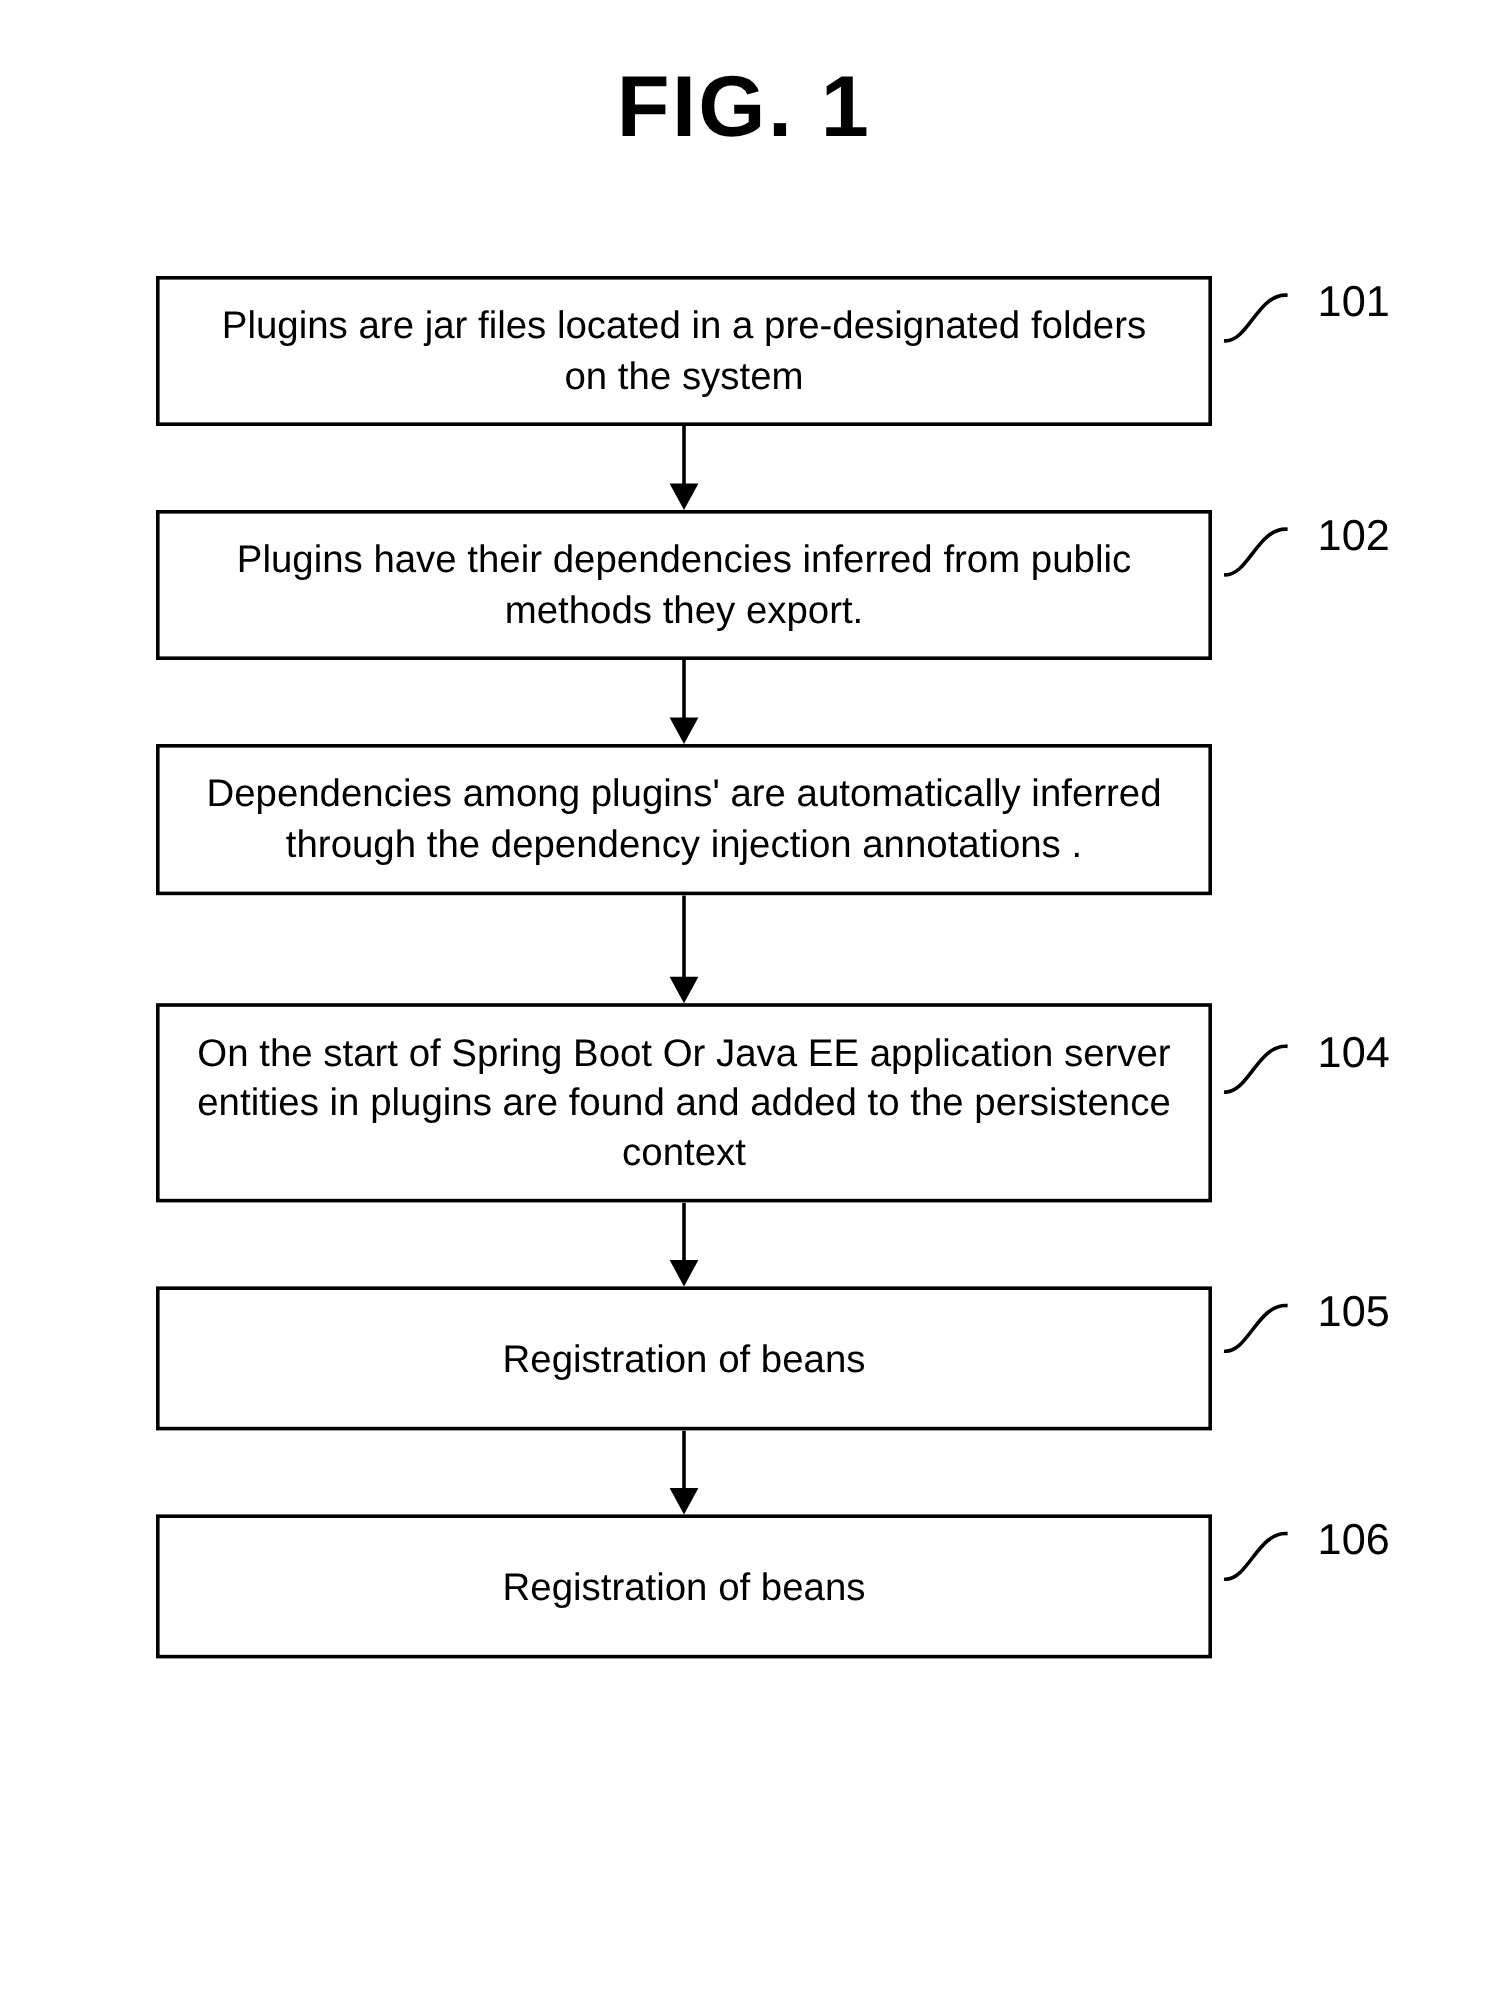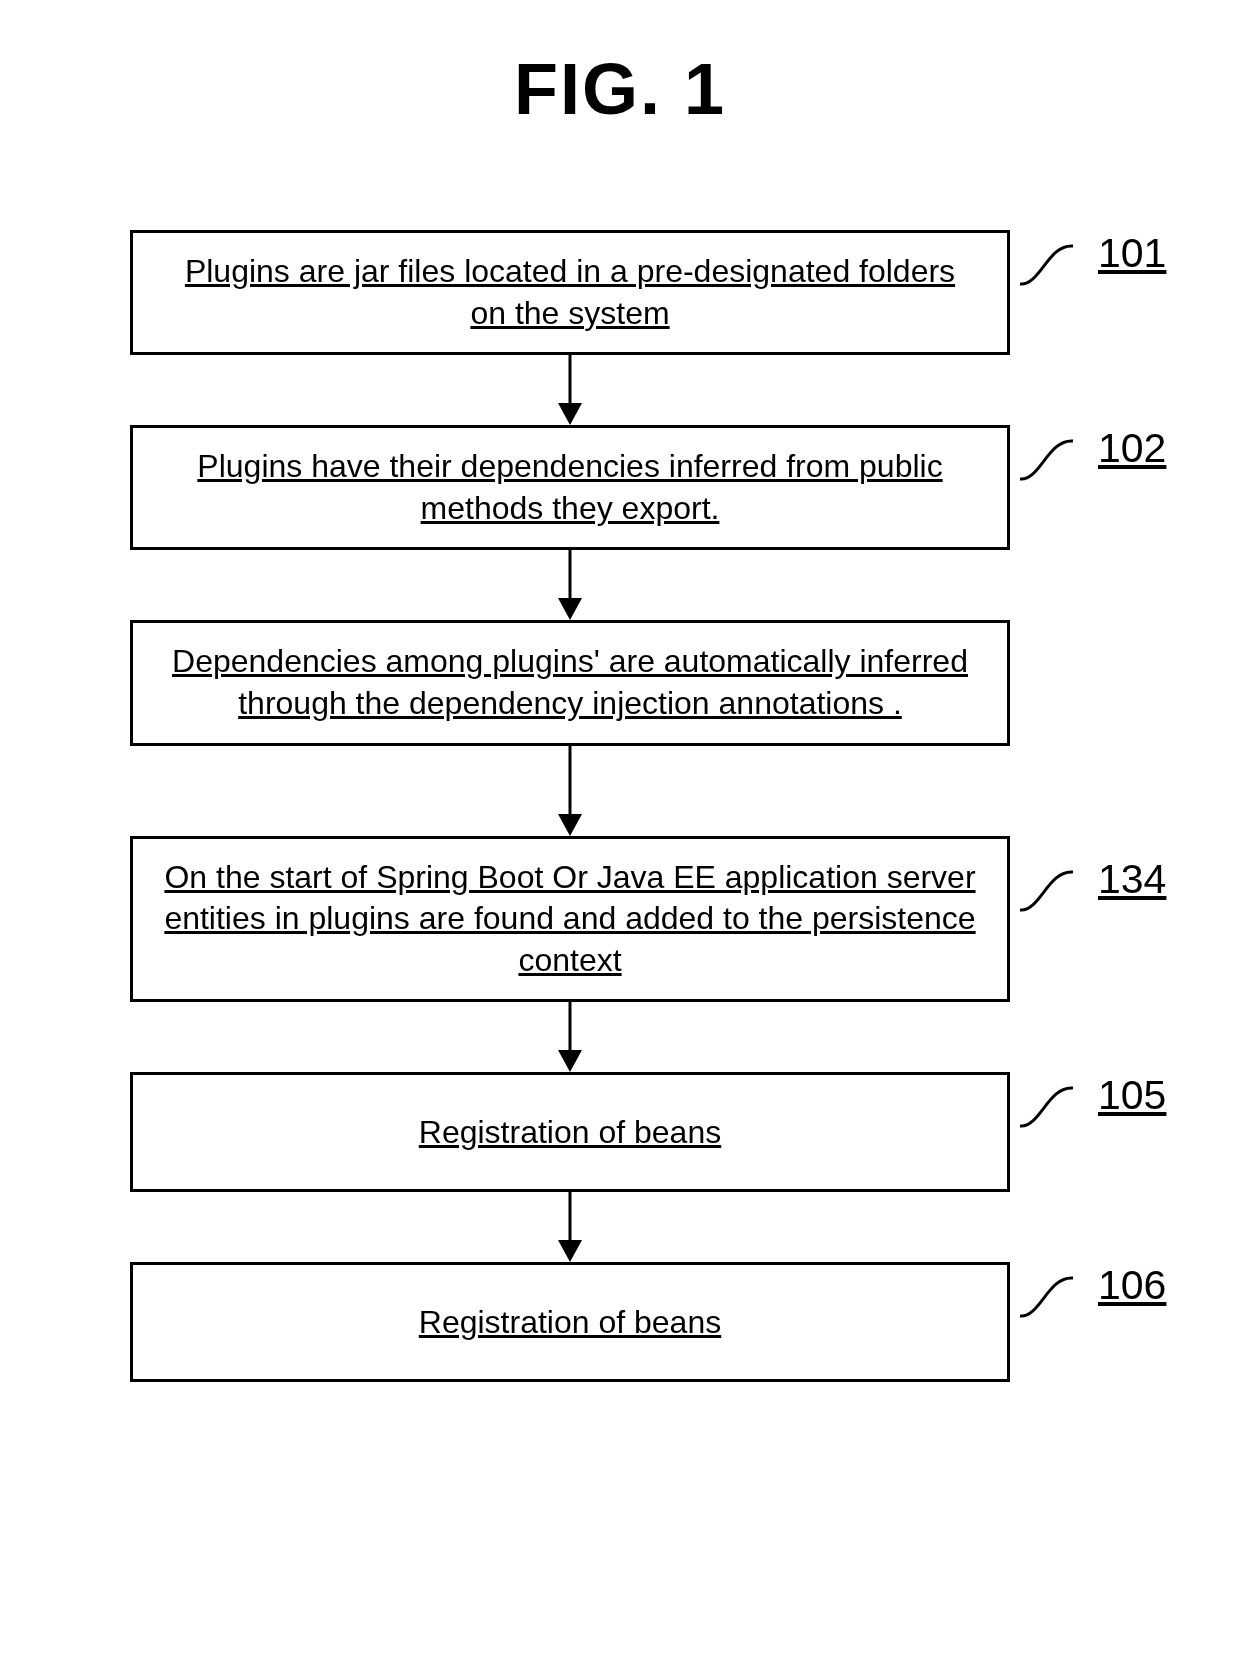--- a/index.html
+++ b/index.html
@@ -20,21 +20,20 @@
       font-weight: bold;
       padding-top: 48px;
       padding-bottom: 40px;
       letter-spacing: 2px;
     }
     .flowchart {
       position: relative;
       margin: 0 auto;
       width: 1100px;
       padding-top: 60px;
-      text-decoration: underline;
     }
     .step-row {
       position: relative;
       display: flex;
       align-items: flex-start;
     }
     .step-box {
       border: 3px solid #000;
       width: 880px;
       min-height: 120px;
@@ -49,21 +48,21 @@
       background: #fff;
     }
     .step-label-wrap {
       display: flex;
       align-items: flex-start;
       position: relative;
       margin-left: 8px;
       padding-top: 6px;
     }
     .step-label {
-      font-size: 41px;
+      font-size: 36px;
       position: relative;
       top: -6px;
     }
     .connector-svg {
       width: 80px;
       height: 55px;
       flex-shrink: 0;
     }
     .arrow-down {
       display: flex;
@@ -134,21 +133,21 @@
   </div>
 
   <div class="step-row">
     <div class="step-box">
       <span>On the start of Spring Boot Or Java EE application server entities in plugins are found and added to the persistence context</span>
     </div>
     <div class="step-label-wrap" style="padding-top:26px;">
       <svg class="connector-svg" viewBox="0 0 80 55">
         <path d="M 2 48 C 22 50, 30 8, 55 10" stroke="#000" stroke-width="3" fill="none"></path>
       </svg>
-      <span class="step-label">134</span>
+      <span class="step-label">104</span>
     </div>
   </div>
 
   <div class="arrow-down">
     <svg class="arrow-svg" width="40" height="70" viewBox="0 0 40 70">
       <line x1="20" y1="0" x2="20" y2="52" stroke="#000" stroke-width="3"></line>
       <polygon points="20,70 8,48 32,48" fill="#000"></polygon>
     </svg>
   </div>
 

